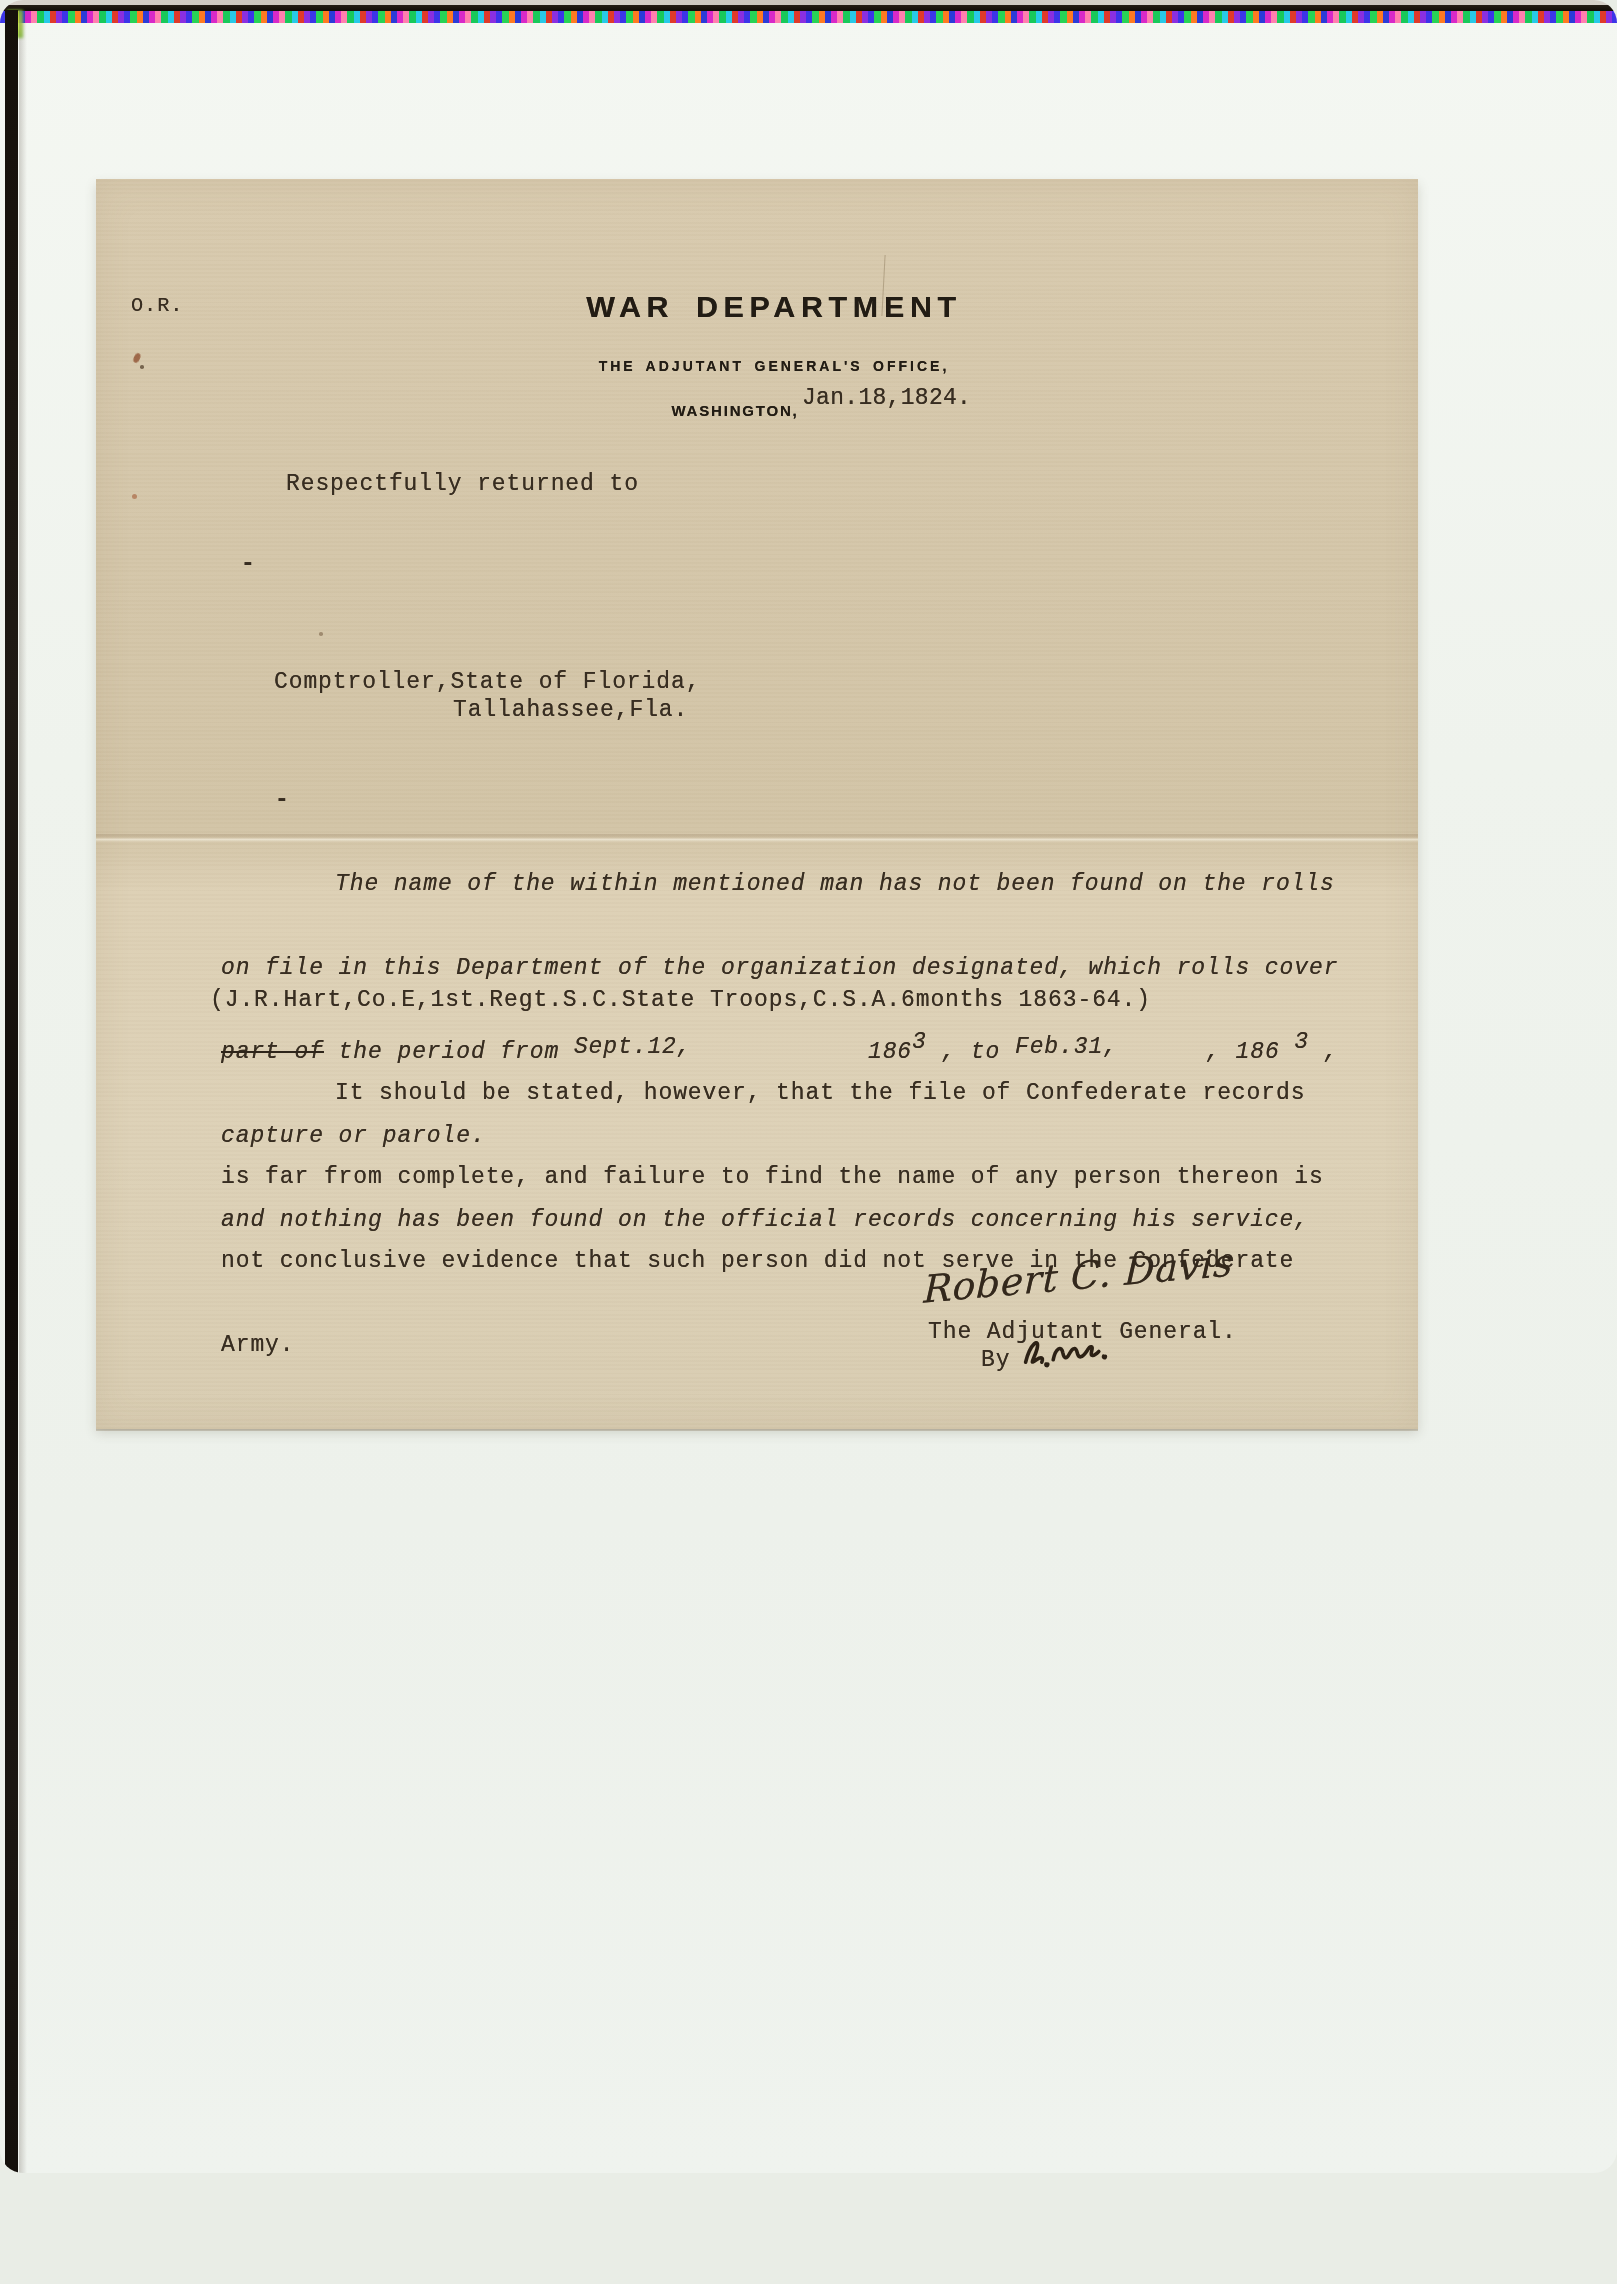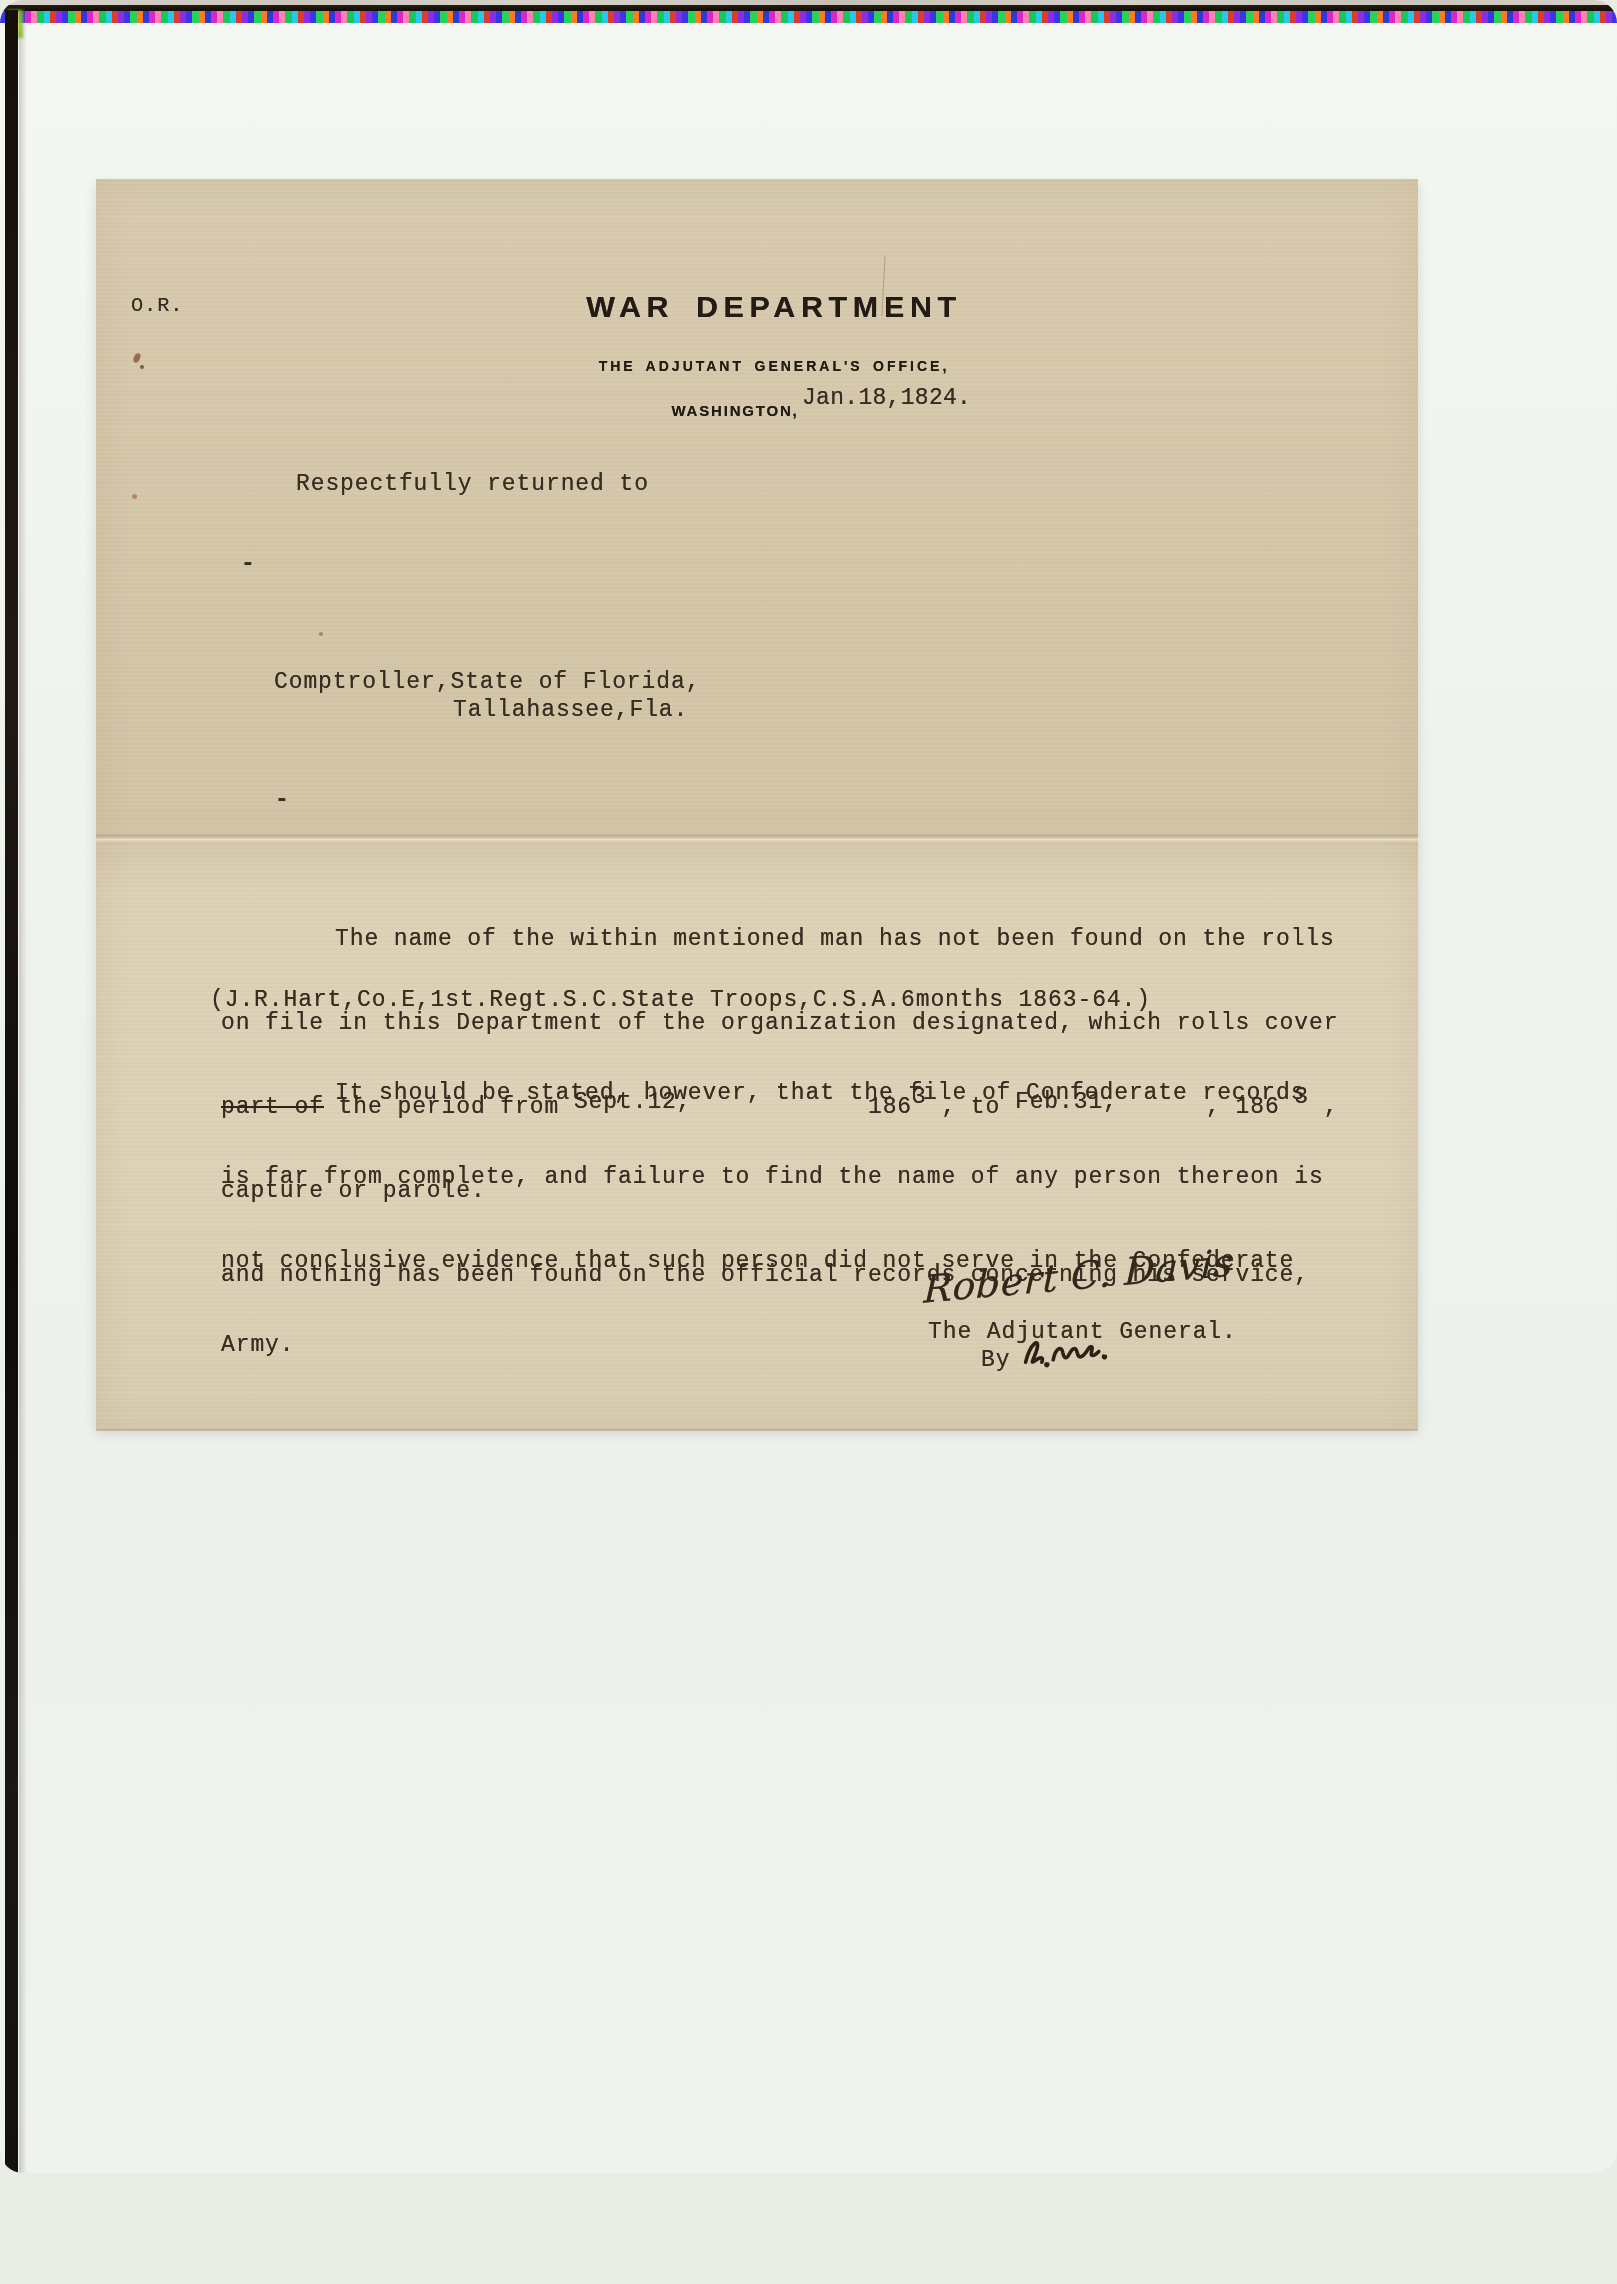--- a/index.html
+++ b/index.html
@@ -80,27 +80,27 @@
     <div class="speck-c"></div>
     <div class="speck-d"></div>
 
     <div class="abs tw" style="left:35px;top:115px;font-size:20.3px;">O.R.</div>
 
     <div class="abs print lh-title" style="left:678px;top:112px;">WAR DEPARTMENT</div>
     <div class="abs print lh-office" style="left:678px;top:179px;">THE ADJUTANT GENERAL'S OFFICE,</div>
     <div class="abs print lh-city" style="left:639px;top:223px;">WASHINGTON,</div>
     <div class="abs tw" style="left:706px;top:206px;letter-spacing:0.3px;">Jan.18,1824.</div>
 
-    <div class="abs tw" style="left:190px;top:292px;margin-left:10px;">Respectfully returned to</div>
+    <div class="abs tw" style="left:190px;top:292px;">Respectfully returned to</div>
     <div class="abs tw" style="left:145px;top:372px;font-weight:bold;">-</div>
     <div class="abs tw" style="left:178px;top:490px;">Comptroller,State of Florida,</div>
     <div class="abs tw" style="left:357px;top:518px;">Tallahassee,Fla.</div>
     <div class="abs tw" style="left:179px;top:608px;font-weight:bold;">-</div>
 
-    <div class="abs tw tw-lines" style="left:125px;top:690px;width:1165px;">
+    <div class="abs tw tw-lines" style="left:125px;top:635px;width:1165px;font-style:italic;">
       <div class="indent">The name of the within mentioned man has not been found on the rolls</div>
       <div>on file in this Department of the organization designated, which rolls cover</div>
       <div><span class="strike">part of</span><span> the period from </span><span class="raised">Sept.12,</span><span>            </span><span>186</span><span class="sup">3</span><span> , to </span><span class="raised">Feb.31,</span><span>      </span><span>, 186 </span><span class="sup">3</span><span> ,</span></div>
       <div>capture or parole.</div>
       <div>and nothing has been found on the official records concerning his service,</div>
     </div>
 
     <div class="abs tw" style="left:114px;top:808px;">(J.R.Hart,Co.E,1st.Regt.S.C.State Troops,C.S.A.6months 1863-64.)</div>
 
     <div class="abs tw tw-lines" style="left:125px;top:844px;width:1165px;">

